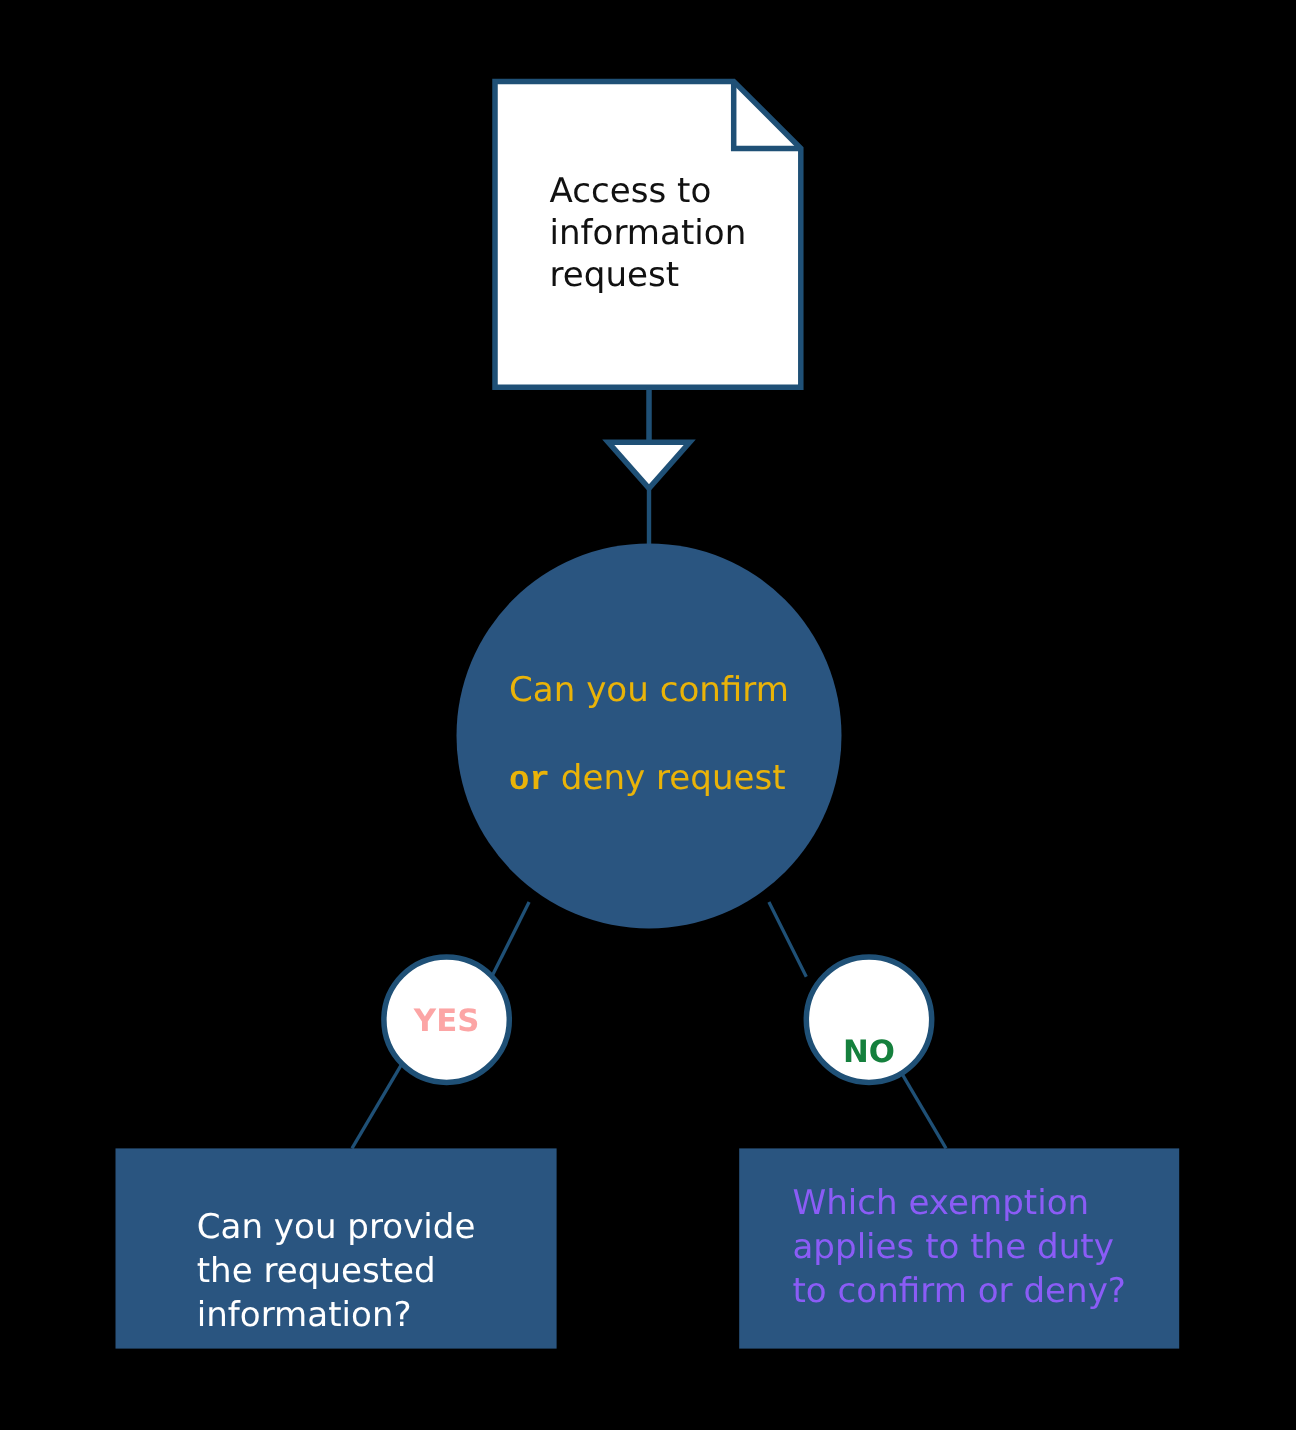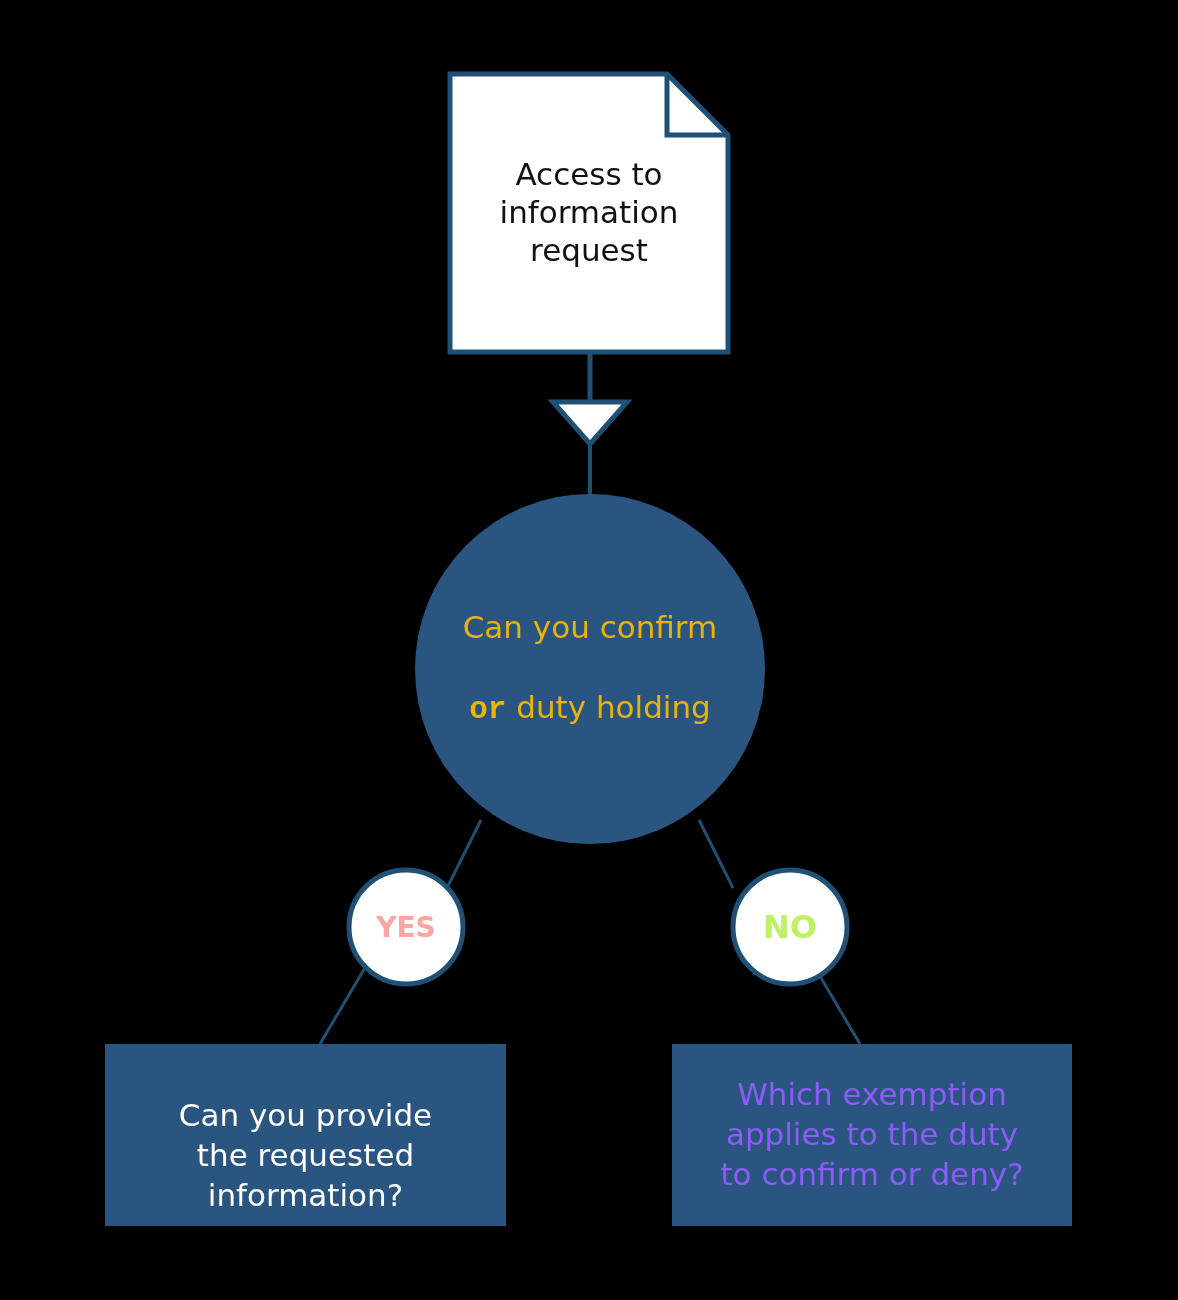--- a/index.html
+++ b/index.html
@@ -20,21 +20,20 @@
     left: 0;
     top: 0;
     width: 1178px;
     height: 1300px;
   }
   .node-text {
     position: absolute;
     display: flex;
     align-items: center;
     justify-content: center;
-    text-align: center;
     pointer-events: none;
     white-space: pre-line;
   }
   
   #doc-label {
     left: 448px;
     top: 72px;
     width: 282px;
     height: 282px;
     color: #111111;
@@ -56,25 +55,25 @@
     left: 347px;
     top: 868px;
     width: 118px;
     height: 118px;
     color: #fca5a5;
     font-size: 28px;
     font-weight: bold;
   }
   #no-label {
     left: 731px;
-    top: 868px;
+    top: 896px;
     width: 118px;
     height: 118px;
-    color: #bef264;
-    font-size: 32px;
+    color: #15803d;
+    font-size: 28px;
     font-weight: bold;
   }
   
   #outcome-left-label {
     left: 105px;
     top: 1044px;
     width: 401px;
     height: 224px;
     color: #ffffff;
     font-size: 31px;
@@ -124,21 +123,21 @@
     <rect x="672" y="1044" width="400" height="182" fill="#2a5580"></rect>
   </svg>
 
   <div class="node-text" id="doc-label">Access to
 information
 request</div>
 
   <div class="node-text" id="decision-label">
     <div>
       <span>Can you confirm</span><br>
-      <span class="bold-or">or</span><span> duty holding</span><br>
+      <span class="bold-or">or</span><span> deny request</span><br>
     </div>
   </div>
 
   <div class="node-text" id="yes-label">YES</div>
 
   <div class="node-text" id="no-label">NO</div>
 
   <div class="node-text" id="outcome-left-label">Can you provide
 the requested
 information?</div>

